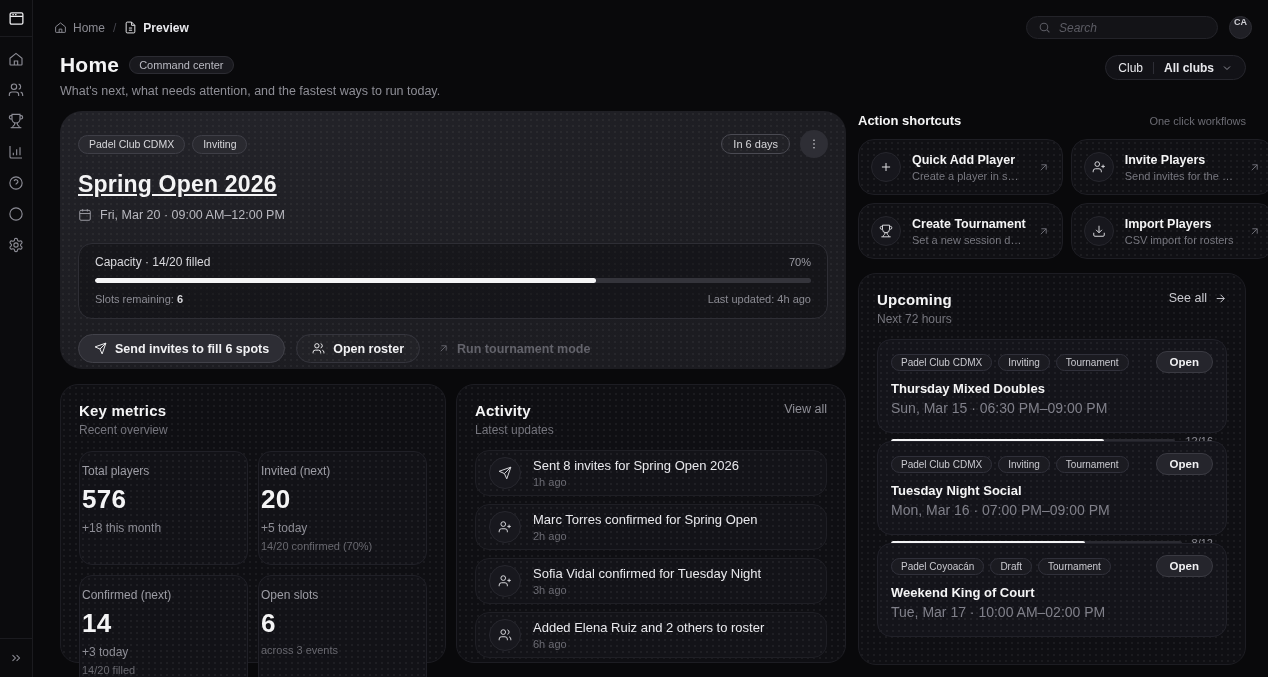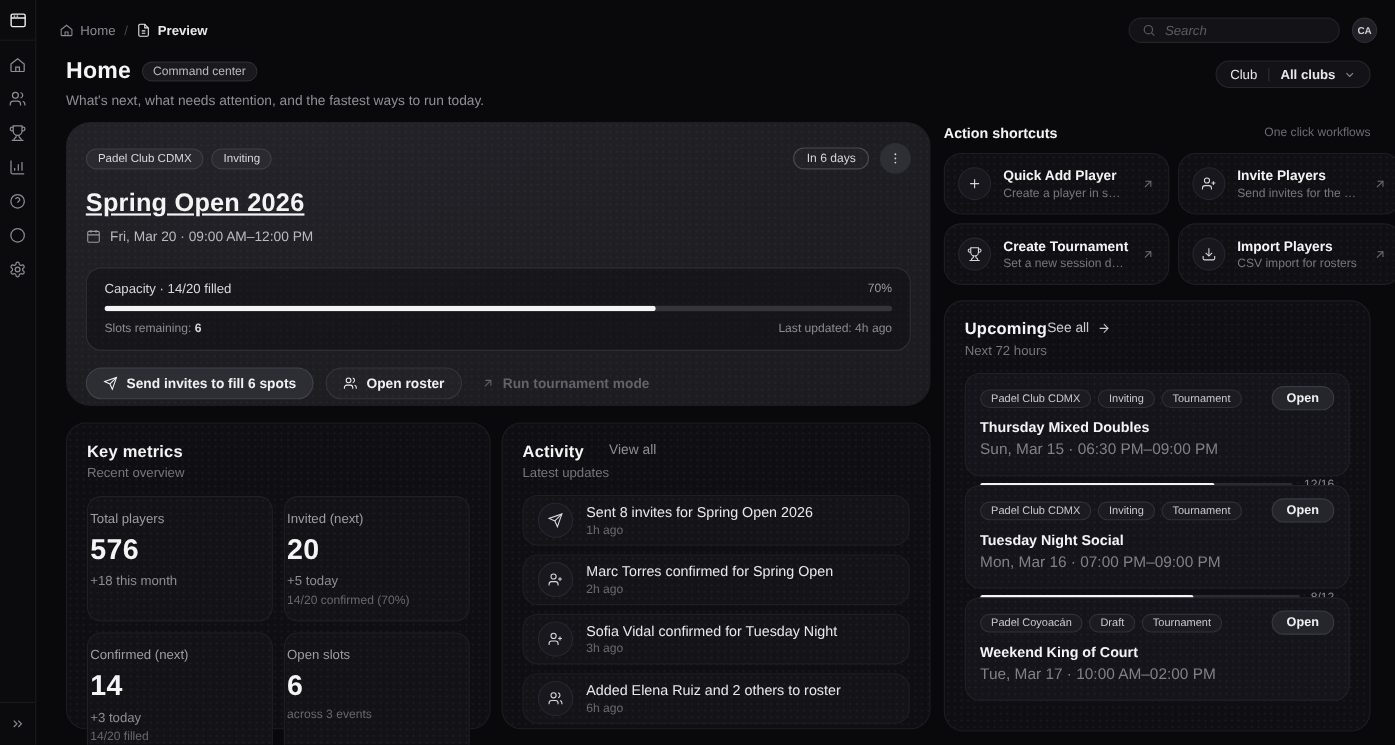--- a/index.html
+++ b/index.html
@@ -43,21 +43,21 @@
     display:flex; align-items:center; gap:8px; padding:0 11px; color:#5c5c64;
   }
   .searchbar input {
     background:transparent; border:none; outline:none; color:#ef4444;
     font-family:inherit; font-size:12px; width:130px;font-style:italic;
   }
   .searchbar input::placeholder { color:#5c5c64; }
   .avatar {
     width:23px; height:23px; border-radius:50%;
     background:#1f1f25; border:1px solid #2e2e35;
-    display:flex; align-items:center; justify-content:center;
+    display:flex; justify-content:center;
     font-size:9px; font-weight:700; color:#cfcfd5; cursor:pointer;
   }
 
   
   .page-head { display:flex; justify-content:space-between; align-items:flex-start; padding:14px 22px 0 27px; }
   .title-row { display:flex; align-items:center; gap:10px; }
   .page-title { font-size:21px; font-weight:700; letter-spacing:0.2px; }
   .cc-badge {
     font-size:11px; color:#b9b9c1; background:#19191e;
     border:1px solid #2c2c33; border-radius:999px; padding:2px 9px;
@@ -125,21 +125,21 @@
   .btn-outline { background:rgba(255,255,255,0.025); border:1px solid #35353d; }
   .btn-ghost { color:#63636b; font-weight:700; gap:7px; padding:0 6px; }
 
   
   .cards-row { display:flex; gap:10px; margin-top:15px; }
   .card {
     background-color:#0f0f13; border:1px solid #1d1d23; border-radius:18px;
   }
   .card.metrics { width:386px; height:279px; padding:17px 18px; }
   .card.activity { flex:1; height:279px; padding:17px 18px; }
-  .sec-head { display:flex; align-items:flex-start; }
+  .sec-head { display:flex; justify-content:space-between; align-items:flex-start; }
   .sec-title { font-size:15px; font-weight:700; letter-spacing:0.2px; }
   .sec-sub { font-size:12px; color:#75757d; margin-top:4px; }
   .link-dim { font-size:12.5px; color:#8e8e96; cursor:pointer; }
 
   .metric-grid { display:grid; grid-template-columns:1fr 1fr; gap:10px; margin-top:14px; }
   .metric-tile {
     border-radius:13px; background-color:#121217; border:1px solid #202027;
     padding:12px 2px; min-height:94px;
   }
   .metric-label { font-size:12px; color:#9d9da5; display:block; }

